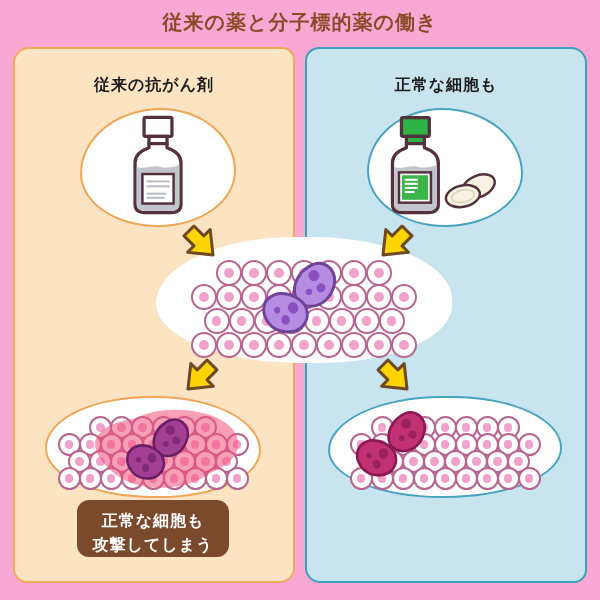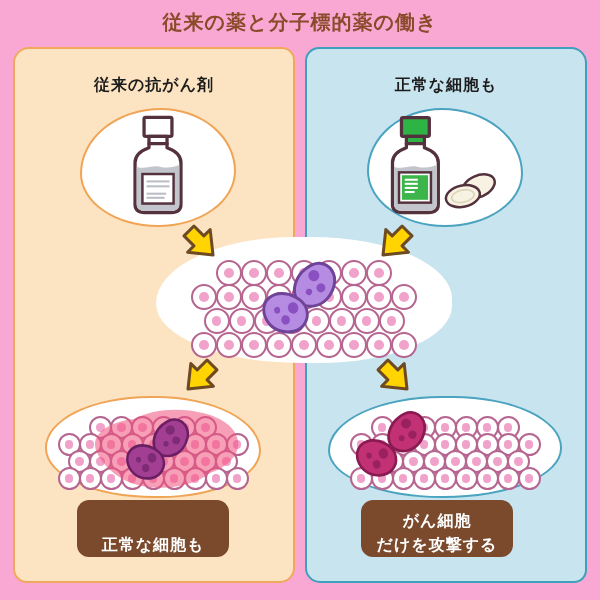--- a/index.html
+++ b/index.html
@@ -451,19 +451,16 @@
       </g>
   </svg>
   <svg class="arrow" style="left:369px;top:351px" width="52" height="52" viewBox="0 0 52 52">
     <g transform="translate(26,26) rotate(-45)">
         <polygon class="arr" points="-7,-17 7,-17 7,-3 16,-3 0,17 -16,-3 -7,-3"></polygon>
       </g>
   </svg>
 
   <div class="caption caption-left">
     <div>正常な細胞も</div>
+    <div>攻撃してしまう</div>
   </div>
-  <div class="caption caption-right">
-    <div>がん細胞</div>
-    <div>だけを攻撃する</div>
-  </div>
 
 </div>
 
 </body></html>

